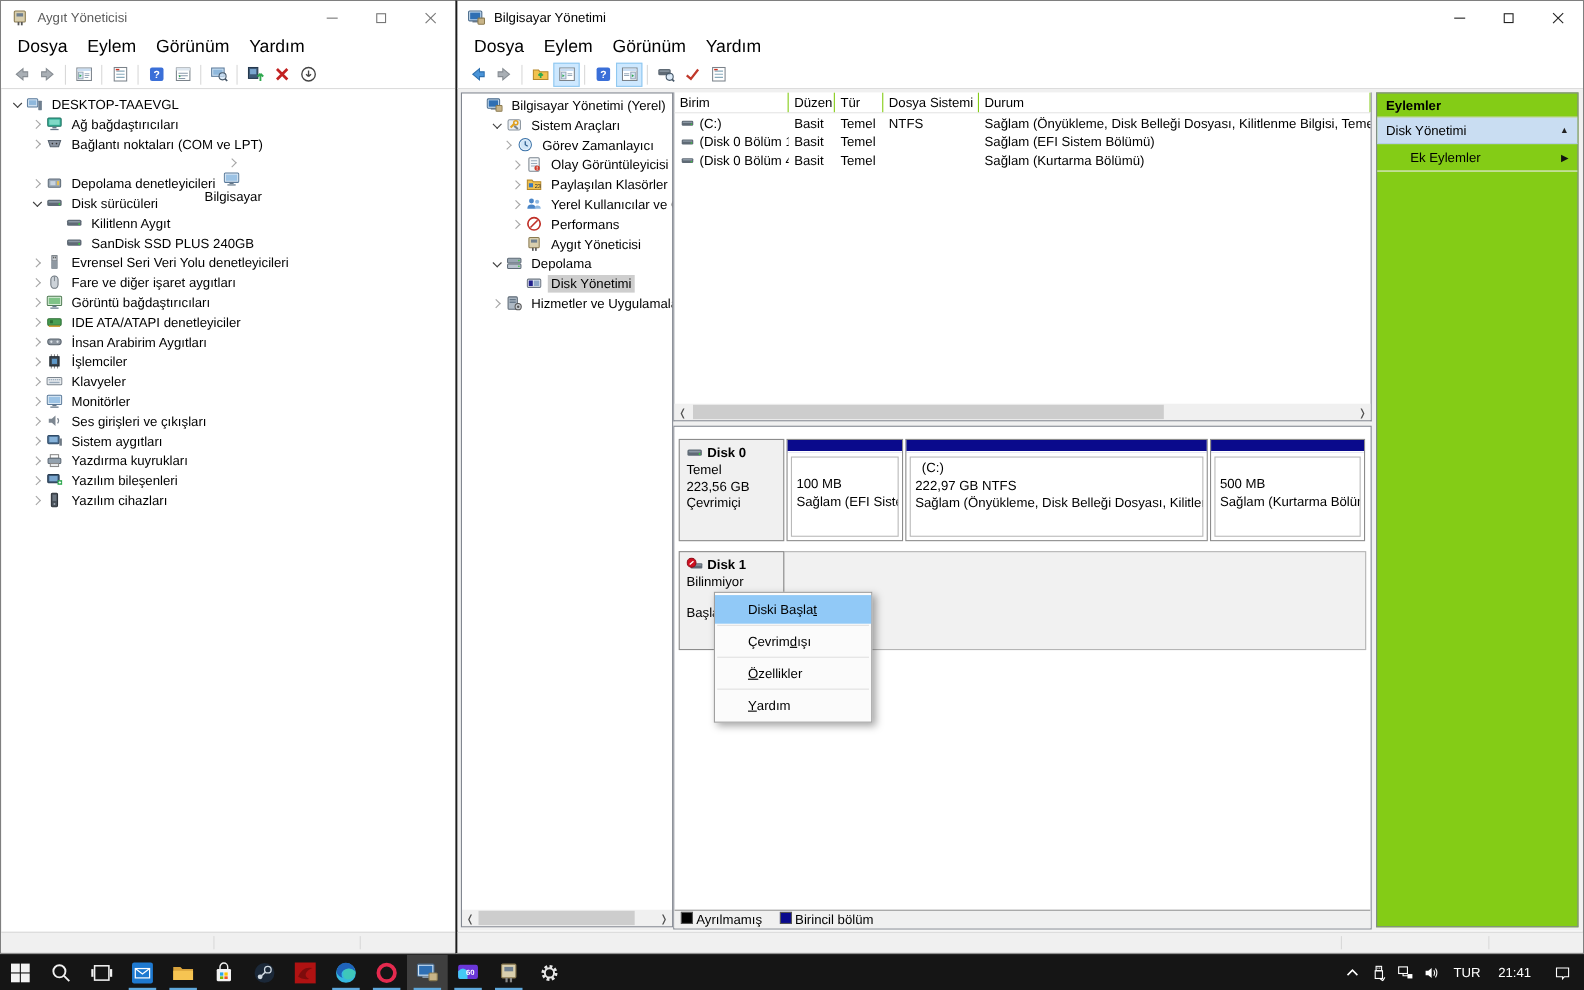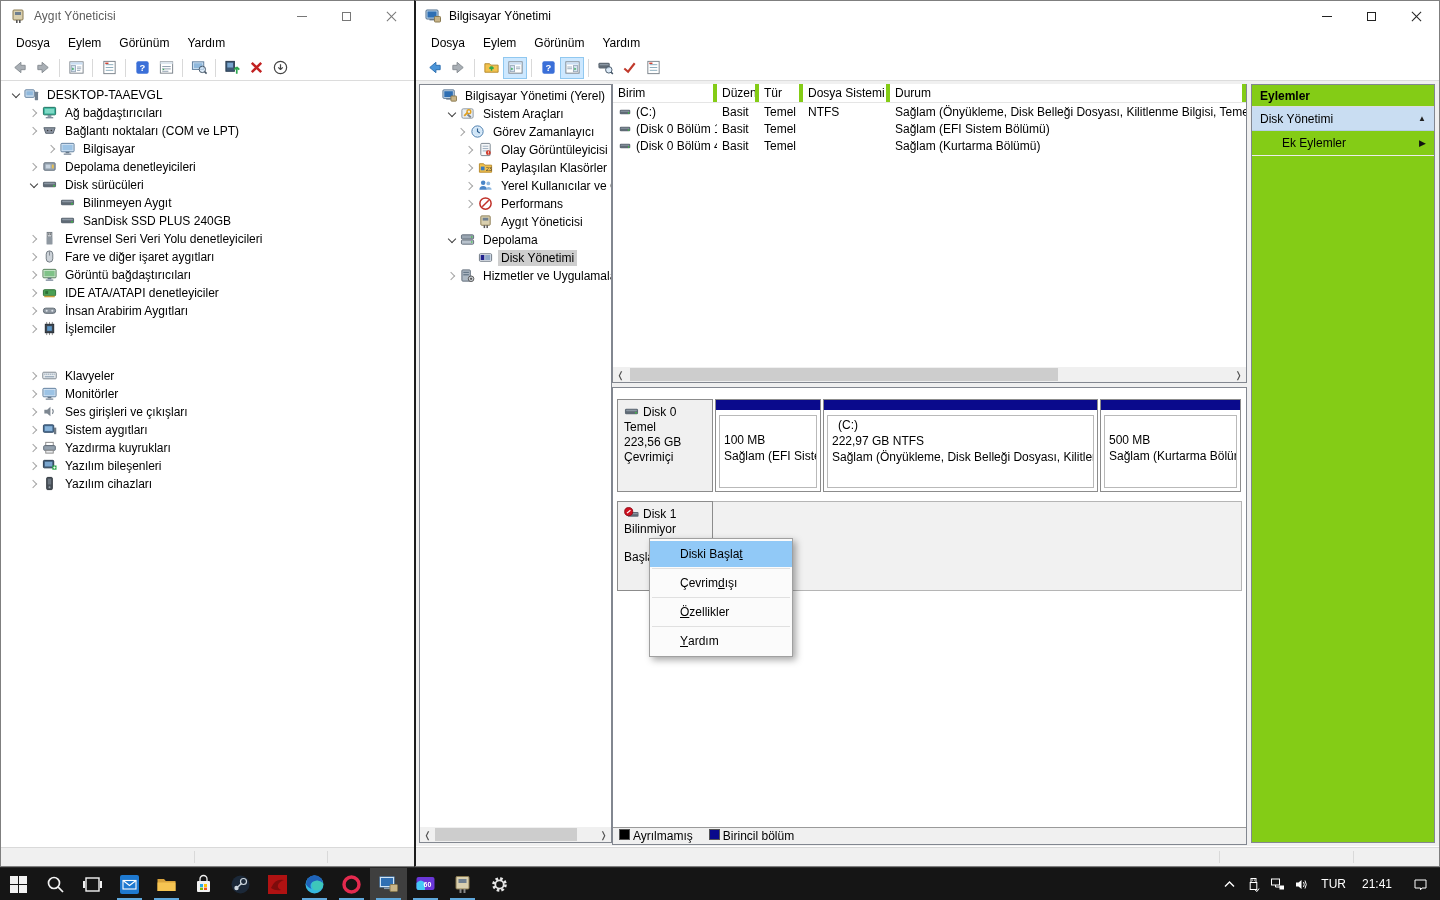--- a/index.html
+++ b/index.html
@@ -14,53 +14,53 @@
 .cap{width:45px;height:30px;display:flex;align-items:center;justify-content:center}
 .gl-min{width:10px;height:1px;background:#222}
 .gl-max{width:9px;height:9px;border:1px solid #222}
 .gl-x{position:relative;width:11px;height:11px}
 .gl-x::before,.gl-x::after{content:"";position:absolute;left:-1px;top:5px;width:13px;height:1px;background:#222}
 .gl-x::before{transform:rotate(45deg)}.gl-x::after{transform:rotate(-45deg)}
 .win-inactive .gl-min,.win-inactive .gl-max{background:#777;border-color:#777}
 .win-inactive .gl-max{background:transparent}
 .win-inactive .gl-x::before,.win-inactive .gl-x::after{background:#777}
 .menubar{position:absolute;left:0;right:0;top:30px;height:24px;background:#fff;display:flex;align-items:center;padding-left:6px}
-.menu-item{padding:4px 9px;font-size:12px}
+.menu-item{padding:4px 9px;font-size:16px}
 .toolbar{position:absolute;left:0;right:0;top:54px;height:26px;background:#fff;border-bottom:1px solid #dcdcdc;display:flex;align-items:center;padding-left:6px}
 .tbtn{width:24px;height:22px;display:flex;align-items:center;justify-content:center;border:1px solid transparent}
 .tbtn.on{background:#cde8ff;border:1px solid #90c8f0}
 .tbtn svg{width:17px;height:17px}
 .tsep{width:1px;height:18px;background:#d9d9d9;margin:0 4px}
 .treepane{position:absolute;background:#fff;overflow:hidden}
 .trow{height:18px;display:flex;align-items:center;white-space:nowrap}
 .chev{width:15px;height:15px;display:inline-flex;align-items:center;justify-content:center;flex:0 0 auto}
 .chev-col::before{content:"";width:5px;height:5px;border:solid #a6a6a6;border-width:1px 1px 0 0;transform:rotate(45deg);margin-left:-2px}
 .chev-exp::before{content:"";width:5px;height:5px;border:solid #404040;border-width:0 1px 1px 0;transform:rotate(45deg);margin-top:-3px}
 .ticon{width:16px;height:16px;margin:0 4px 0 1px;display:inline-flex;flex:0 0 auto}
 .ticon svg{width:15px;height:15px}
 .tlabel{padding:1px 3px}
 .tlabel.sel{background:#cecece}
 .statusbar{position:absolute;left:0;right:0;bottom:0;height:19px;background:#f0f0f0;border-top:1px solid #d9d9d9}
 .sbsep{position:absolute;top:3px;bottom:3px;width:1px;background:#d9d9d9}
 
 #vol-list{position:absolute;left:612px;top:84px;width:635px;height:299px;background:#fff;border:1px solid #828790;border-top:none;overflow:hidden}
 .vhead{display:flex;height:19px;border-bottom:1px solid #e5e5e5}
-.vh{border-right:4px solid #84cc16;padding:2px 0 0 5px;white-space:nowrap;overflow:hidden}
+.vh{border-right:1px solid #84cc16;padding:2px 0 0 5px;white-space:nowrap;overflow:hidden}
 .vrow{display:flex;height:17px;align-items:center}
 .vc{padding-left:5px;white-space:nowrap;overflow:hidden;flex:0 0 auto}
 .c-birim{width:104px}.c-duzen{width:42px}.c-tur{width:44px}.c-fs{width:87px}.c-durum{flex:1 1 auto}
 .vicon{display:inline-flex;width:15px;height:12px;margin-right:3px;vertical-align:-2px}
 .vicon svg{width:14px;height:12px}
 .hscroll{position:absolute;left:0;right:0;bottom:0;height:15px;background:#f0f0f0;display:flex;align-items:center}
 .harrow{width:15px;height:15px;display:flex;align-items:center;justify-content:center;color:#505050;font-size:9px}
 .hthumb{position:absolute;top:1px;height:13px;background:#cdcdcd}
 
 #disk-view{position:absolute;left:612px;top:387px;width:635px;height:458px;background:#fff;border:1px solid #828790;overflow:hidden}
 .disklabel{position:absolute;left:4px;width:96px;background:#f0f0f0;border:1px solid #8c8c8c;padding:4px 0 0 6px;line-height:15px}
-.dtitle{display:flex;align-items:flex-end;font-weight:normal}
+.dtitle{display:flex;align-items:flex-start;font-weight:bold}
 .dtitle .ticon{margin:0 3px 0 0}
 .part{position:absolute;border:1px solid #8c8c8c;background:#fff}
 .pbar{height:11px;background:#0a0a8c;border-bottom:1px solid #fff}
 .pinner{position:absolute;left:3px;right:3px;top:15px;bottom:3px;border:1px solid #b9b9b9;padding:1px 0 0 4px;overflow:hidden;white-space:nowrap;line-height:16px}
 .disk1-free{position:absolute;background:#f1f1f1;border:1px solid #b5b5b5}
 .legend{position:absolute;left:0;right:0;bottom:0;height:17px;background:#f0f0f0;border-top:1px solid #9a9a9a;display:flex;align-items:center;padding-left:6px;gap:6px}
 .lsw{width:11px;height:11px;border:1px solid #555;flex:0 0 auto}
 .litem{display:flex;gap:3px;margin-right:10px}
 
 #actions{position:absolute;left:1251px;top:84px;width:184px;height:759px;background:#84cc16;border:1px solid #828790}
@@ -229,21 +229,21 @@
         <span class="chev chev-col"></span>
         <span class="ticon">
           <svg viewBox="0 0 16 16">
             <path d="M2 5 L14 5 L12 11 L4 11 Z" fill="#8a93a0" stroke="#55606c"></path>
             <circle cx="6" cy="8" r="0.8" fill="#333"></circle>
             <circle cx="10" cy="8" r="0.8" fill="#333"></circle>
           </svg>
         </span>
         <span class="tlabel">Bağlantı noktaları (COM ve LPT)</span>
       </div>
-      <div class="trow" style="padding-left: 42px;">
+      <div class="trow" style="padding-left: 8px; flex-direction: column;">
         <span class="chev chev-col"></span>
         <span class="ticon">
           <svg viewBox="0 0 16 16">
             <rect x="1" y="2.5" width="14" height="9" rx="1" fill="#dce9f5" stroke="#5a7a9a"></rect>
             <rect x="2.5" y="4" width="11" height="6" fill="#9cc3e5"></rect>
             <rect x="6" y="11.5" width="4" height="1.6" fill="#66788a"></rect>
             <rect x="4" y="13.4" width="8" height="1.2" fill="#66788a"></rect>
           </svg>
         </span>
         <span class="tlabel">Bilgisayar</span>
@@ -272,21 +272,21 @@
       </div>
       <div class="trow" style="padding-left: 42px;">
         <span class="chev "></span>
         <span class="ticon">
           <svg viewBox="0 0 16 16">
             <rect x="1" y="5" width="14" height="6" rx="1.5" fill="#5f6a75"></rect>
             <rect x="2.2" y="6.2" width="11.6" height="1.6" rx="0.8" fill="#8b97a3"></rect>
             <circle cx="12.8" cy="9.3" r="0.9" fill="#35d435"></circle>
           </svg>
         </span>
-        <span class="tlabel">Bilinmeyen Aygıt</span>
+        <span class="tlabel">Kilitlenn Aygıt</span>
       </div>
       <div class="trow" style="padding-left: 42px;">
         <span class="chev "></span>
         <span class="ticon">
           <svg viewBox="0 0 16 16">
             <rect x="1" y="5" width="14" height="6" rx="1.5" fill="#5f6a75"></rect>
             <rect x="2.2" y="6.2" width="11.6" height="1.6" rx="0.8" fill="#8b97a3"></rect>
             <circle cx="12.8" cy="9.3" r="0.9" fill="#35d435"></circle>
           </svg>
         </span>
@@ -359,21 +359,21 @@
               <line x1="5" y1="12" x2="5" y2="15"></line>
               <line x1="8" y1="12" x2="8" y2="15"></line>
               <line x1="11" y1="12" x2="11" y2="15"></line>
             </g>
             <rect x="3.5" y="3.5" width="9" height="9" fill="#3c4650" stroke="#20282f"></rect>
             <rect x="5.5" y="5.5" width="5" height="5" fill="#5e98c8"></rect>
           </svg>
         </span>
         <span class="tlabel">İşlemciler</span>
       </div>
-      <div class="trow" style="padding-left: 24px; margin-top: 29px;">
+      <div class="trow" style="padding-left: 24px;">
         <span class="chev chev-col"></span>
         <span class="ticon">
           <svg viewBox="0 0 16 16">
             <rect x="0.8" y="4.5" width="14.4" height="7" rx="1" fill="#e8ecef" stroke="#7a838c"></rect>
             <g fill="#99aabb">
               <rect x="2.3" y="6" width="1.4" height="1.2"></rect>
               <rect x="4.3" y="6" width="1.4" height="1.2"></rect>
               <rect x="6.3" y="6" width="1.4" height="1.2"></rect>
               <rect x="8.3" y="6" width="1.4" height="1.2"></rect>
               <rect x="10.3" y="6" width="1.4" height="1.2"></rect>

